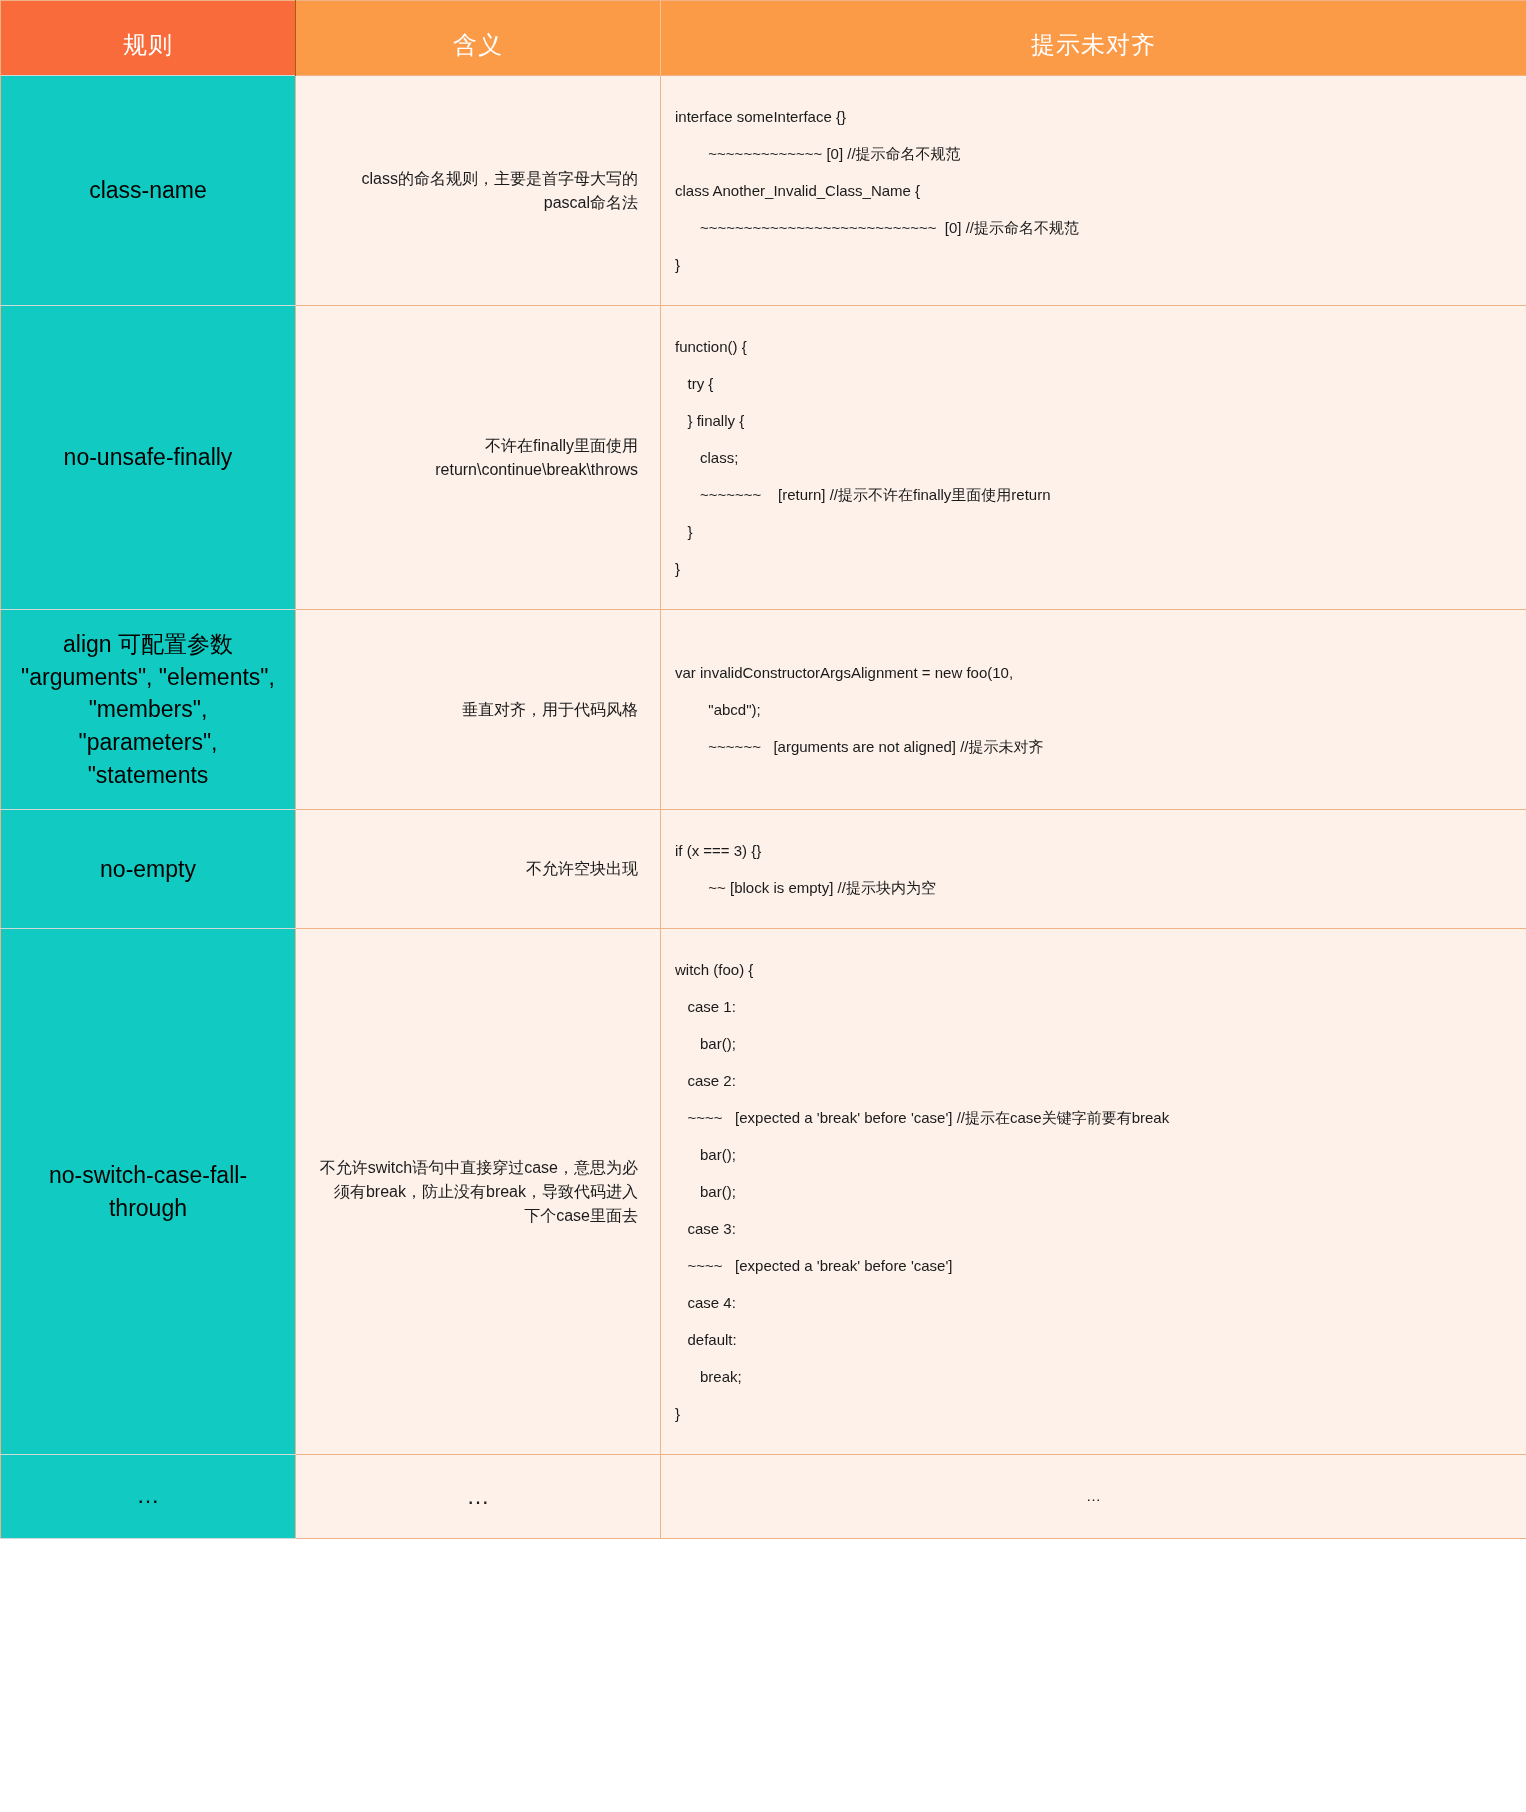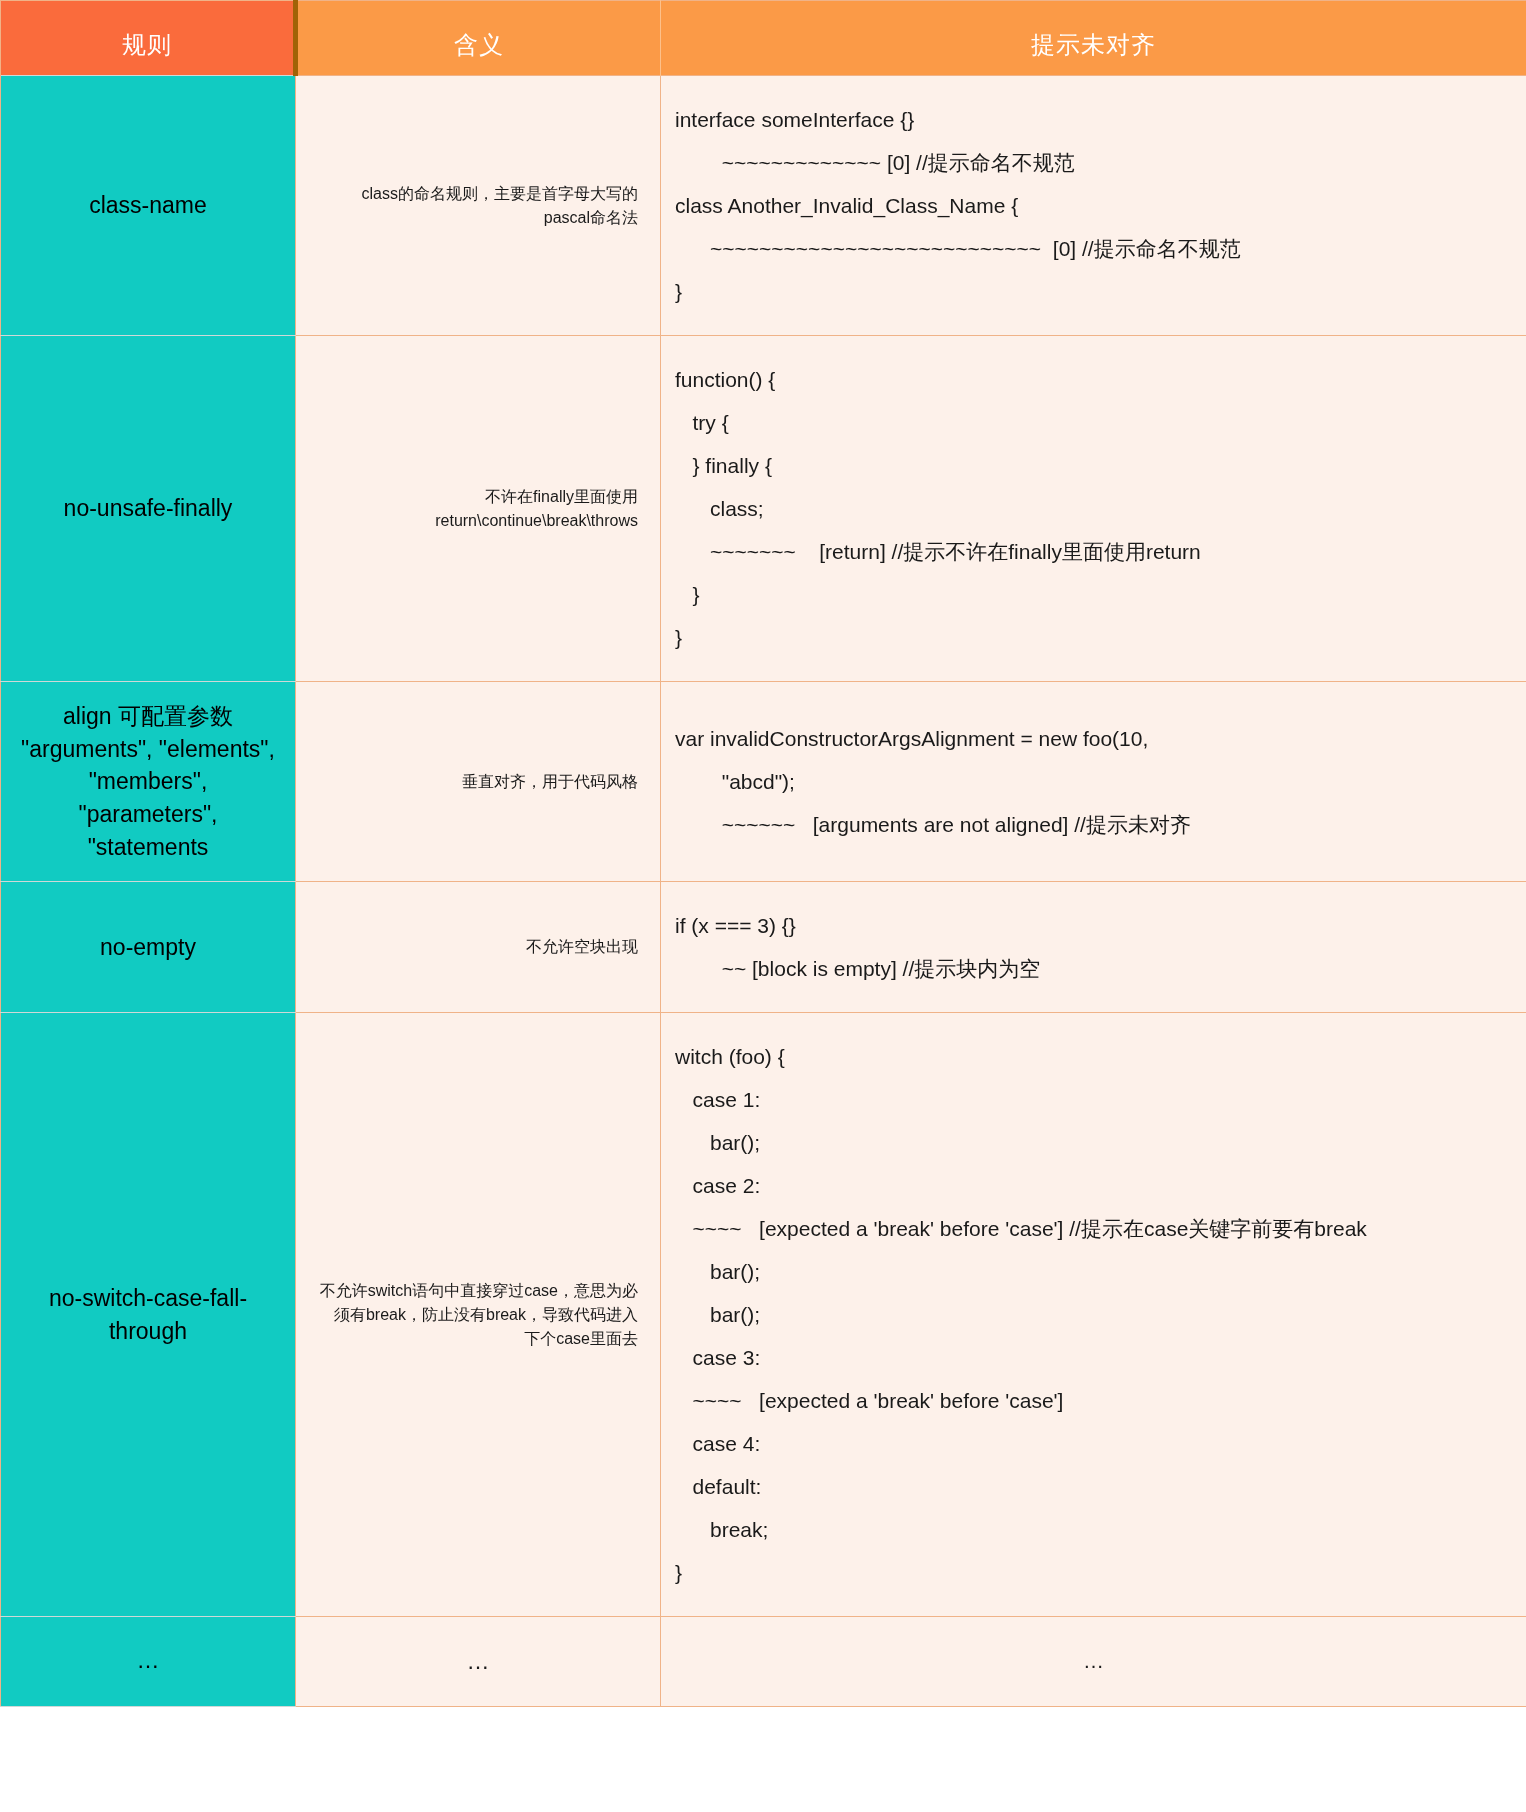--- a/index.html
+++ b/index.html
@@ -41,21 +41,21 @@
     text-align: center;
     padding: 28px 6px 14px;
     height: 30px;
     vertical-align: middle;
     letter-spacing: 1px;
     border: none;
   }
   th.h-rule    { background: #fa6b3c; }
   th.h-meaning { background: #fb9a47; }
   th.h-example { background: #fb9a47; }
-  th.h-meaning { border-left: 5px solid #a16207; }
+  th.h-meaning { border-left: 1px solid #a16207; }
   th.h-example { border-left: 1px solid #fdc08a; }
 
   
   tbody td {
     vertical-align: middle;
     border: 1px solid #f0b388;
     padding: 0;
   }
 
   td.c-rule {
@@ -86,21 +86,21 @@
     font-size: 22px;
     line-height: 1.0;
     text-align: left;
     padding: 22px 14px 22px 14px;
   }
 
   .code-block {
     display: block;
     white-space: pre-wrap;
     font-family: "Liberation Sans", "DejaVu Sans", sans-serif;
-    font-size: 21px;
+    font-size: 15px;
   }
   .code-line {
     display: block;
     min-height: 1em;
     padding: 11px 0;
     white-space: pre;
     overflow: visible;
   }
 
   

